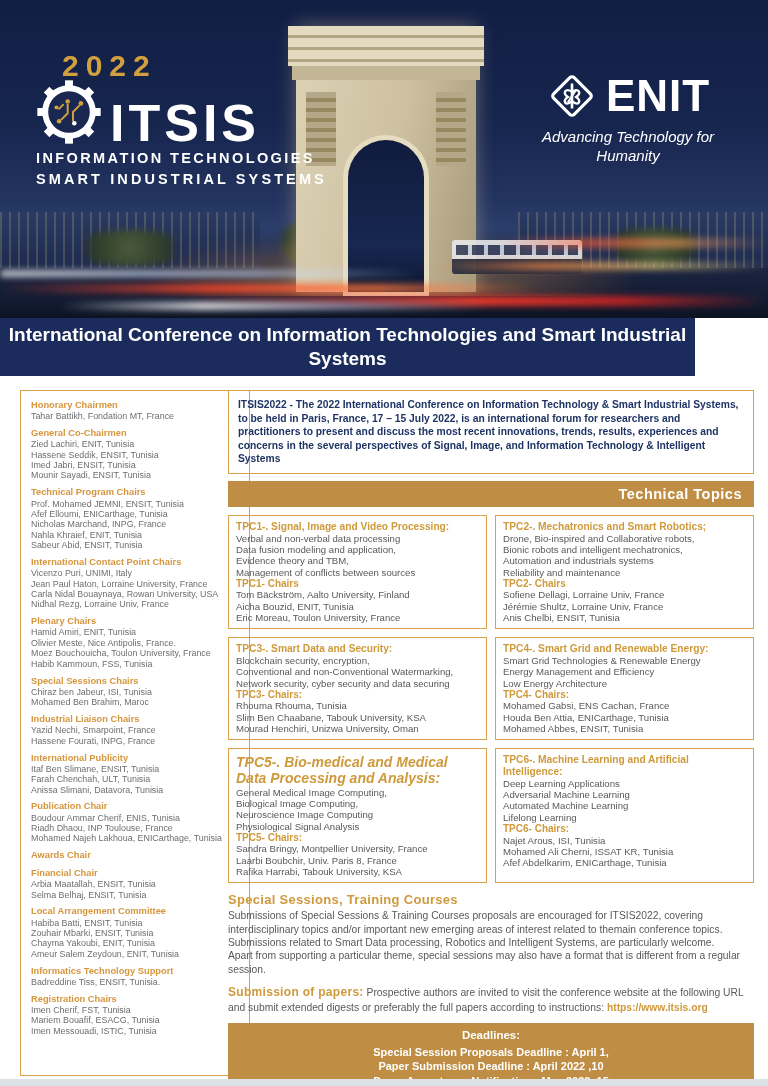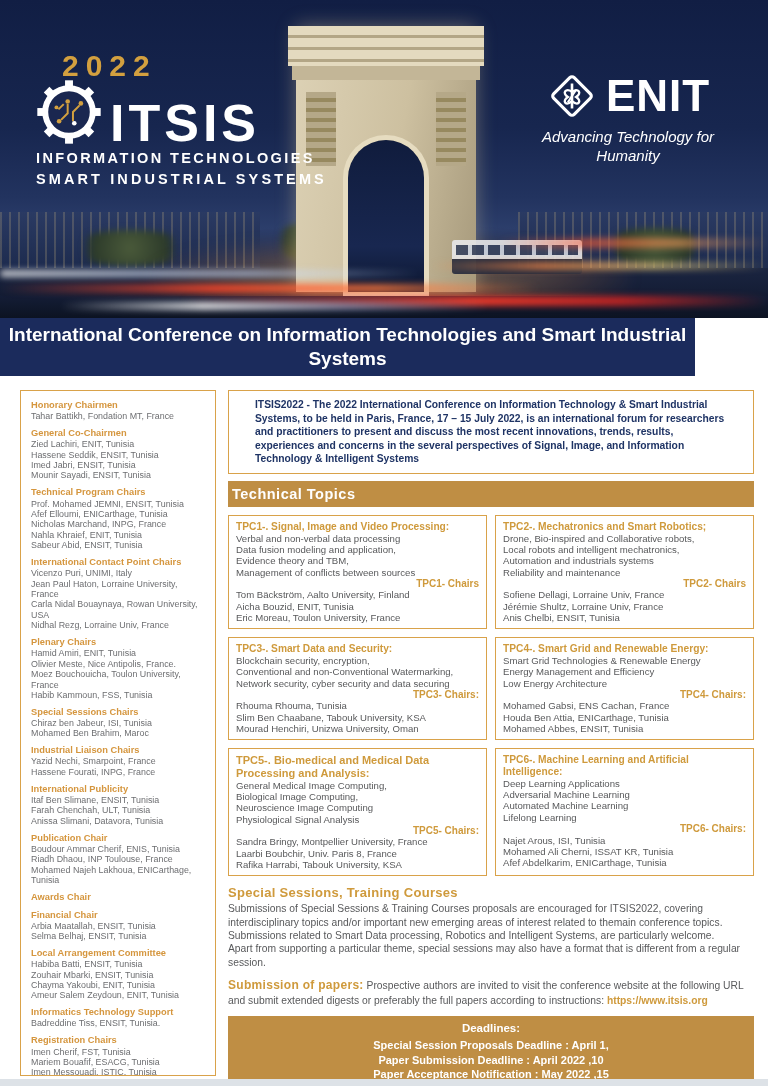--- a/index.html
+++ b/index.html
@@ -60,39 +60,39 @@
   .ieee-name{font-size:44px;font-weight:bold;letter-spacing:1px;margin-left:8px;}
   .ieee-tag{font-size:15px;font-style:italic;margin-top:6px;line-height:1.25;}
 
   
   .navy-banner{position:absolute;left:0;top:318px;width:695px;height:58px;background:#1b2b5c;
                display:flex;flex-direction:column;justify-content:center;text-align:center;}
   .nb-title{color:#ffffff;font-size:19px;font-weight:bold;line-height:1.25;}
   .nb-sub{color:#d89e3f;font-size:17px;font-weight:bold;line-height:1.25;}
 
   
-  .sidebar{position:absolute;left:20px;top:390px;width:196px;bottom:10px;border:1.5px solid #d9a24a;
+  .sidebar{position:absolute;left:20px;top:390px;width:230px;bottom:10px;border:1.5px solid #d9a24a;
            padding:9px 8px 8px 10px;box-sizing:border-box;overflow:hidden;}
   .sb-sec{margin-bottom:6.5px;}
   .sb-h{color:#d5963e;font-weight:bold;font-size:9.3px;line-height:1.2;}
   .sb-m{color:#6d6e71;font-size:8.9px;line-height:1.17;}
   .lines{white-space:pre-line;}
 
   
   .main{position:absolute;left:228px;top:390px;width:526px;}
-  .intro{border:1.5px solid #d9a24a;padding:7px 26px;color:#1f3465;font-weight:bold;
+  .intro{border:1.5px solid #d9a24a;padding:7px 9px;color:#1f3465;font-weight:bold;
          font-size:10.3px;line-height:1.32;box-sizing:border-box;}
   .gold-banner{margin-top:7px;background:#bf8e44;color:#ffffff;font-weight:bold;font-size:14.5px;
-               letter-spacing:.5px;text-align:left;padding:5px 4px;}
+               letter-spacing:.5px;text-align:right;padding:5px 12px;}
   .tpc-grid{margin-top:8px;display:grid;grid-template-columns:1fr 1fr;gap:8px;}
   .tpc{border:1.3px solid #d9a24a;padding:5px 7px;box-sizing:border-box;min-height:96px;}
   .tpc-title{color:#cf9a3c;font-weight:bold;font-size:10.2px;line-height:1.15;}
-  .tpc.small .tpc-title{font-size:11px;}
+  .tpc.small .tpc-title{font-size:14px;font-style:italic;}
   .tpc-topics{color:#58595b;font-size:9.6px;line-height:1.18;}
-  .tpc-chairs-label{color:#cf9a3c;font-weight:bold;font-size:10px;line-height:1.15;text-align:right;}
+  .tpc-chairs-label{color:#cf9a3c;font-weight:bold;font-size:10px;line-height:1.15;}
   .tpc-chairs{color:#58595b;font-size:9.6px;line-height:1.18;}
 
   .ss{margin-top:9px;}
   .ss-h{color:#cf9a3c;font-weight:bold;font-size:13px;letter-spacing:.3px;}
   .ss-body{color:#58595b;font-size:10.3px;line-height:1.3;margin-top:2px;}
   .sub{margin-top:9px;color:#58595b;font-size:10.3px;line-height:1.3;}
   .sub-h{color:#cf9a3c;font-weight:bold;font-size:12px;letter-spacing:.3px;}
   .sub-url{color:#cf9a3c;font-weight:bold;text-decoration:none;}
 
   .deadlines{margin-top:9px;background:#bf8e44;color:#ffffff;text-align:center;padding:6px 0 7px;}
@@ -283,21 +283,21 @@
 Evidence theory and TBM,
 Management of conflicts between sources</div>
         <div class="tpc-chairs-label">TPC1- Chairs</div>
         <div class="tpc-chairs lines">Tom Bäckström, Aalto University, Finland
 Aicha Bouzid, ENIT, Tunisia
 Eric Moreau, Toulon University, France</div>
       </div>
       <div class="tpc">
         <div class="tpc-title">TPC2-.  Mechatronics and Smart Robotics;</div>
         <div class="tpc-topics lines">Drone, Bio-inspired and Collaborative robots,
-Local robots and intelligent mechatronics,
+Bionic robots and intelligent mechatronics,
 Automation and industrials systems
 Reliability and maintenance</div>
         <div class="tpc-chairs-label">TPC2- Chairs</div>
         <div class="tpc-chairs lines">Sofiene Dellagi, Lorraine Univ, France
 Jérémie Shultz, Lorraine Univ, France
 Anis Chelbi, ENSIT, Tunisia</div>
       </div>
       <div class="tpc">
         <div class="tpc-title">TPC3-. Smart Data and Security:</div>
         <div class="tpc-topics lines">Blockchain security, encryption,

